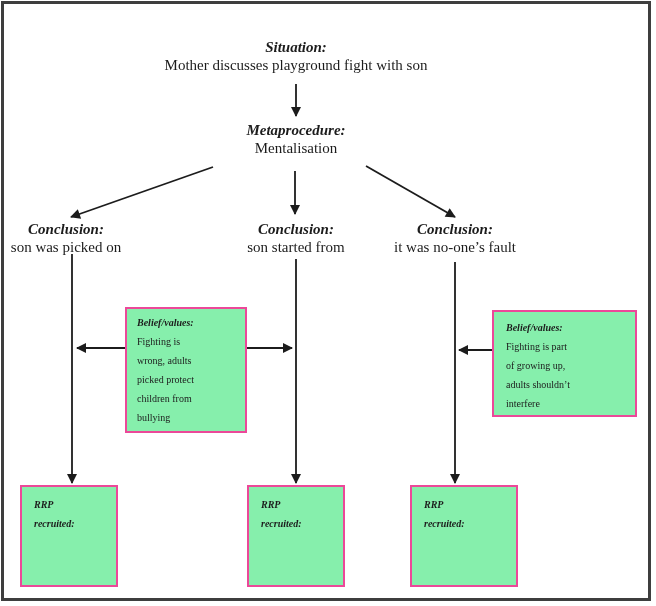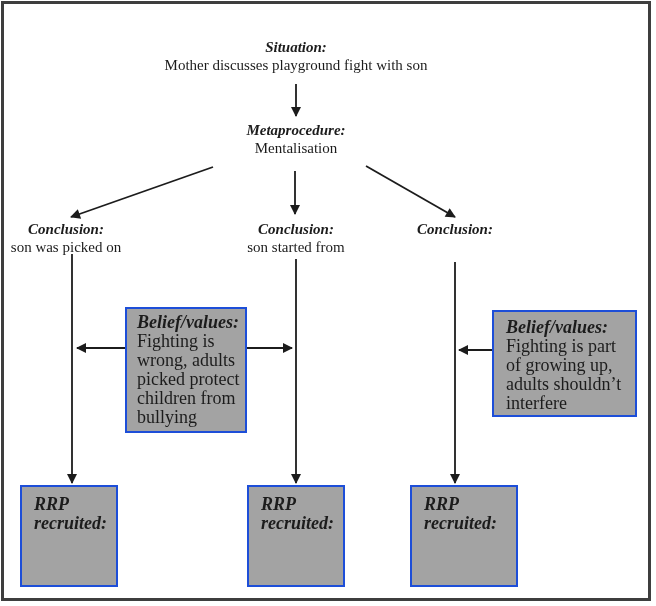--- a/index.html
+++ b/index.html
@@ -11,22 +11,22 @@
   .frame{
     position:absolute;left:1px;top:1px;width:650px;height:600px;
     border:3px solid #3e3e3e;box-sizing:border-box;
   }
   .tblock{
     position:absolute;transform:translateX(-50%);
     text-align:center;font-size:15px;line-height:18px;white-space:nowrap;
   }
   .hd{font-weight:bold;font-style:italic;}
   .box{
-    position:absolute;border:2px solid #1d4ed8;background:#a3a3a3;
-    box-sizing:border-box;font-size:18px;line-height:19px;
+    position:absolute;border:2px solid #ec4899;background:#86efac;
+    box-sizing:border-box;font-size:10px;line-height:19px;
   }
   .box .hd,.box .bd{white-space:pre-line;}
   .arrows{position:absolute;left:0;top:0;width:656px;height:606px;pointer-events:none;}
   .arrows line{stroke:#1c1c1c;stroke-width:1.8;}
 </style>
 </head>
 <body>
 
 <div class="stage">
 
@@ -45,20 +45,21 @@
   <div class="tblock" style="left:66px;top:220px;">
     <div class="hd">Conclusion:</div>
     <div>son was picked on</div>
   </div>
   <div class="tblock" style="left:296px;top:220px;">
     <div class="hd">Conclusion:</div>
     <div>son started from</div>
   </div>
   <div class="tblock" style="left:455px;top:220px;">
     <div class="hd">Conclusion:</div>
+    <div>it was no-one’s fault</div>
   </div>
 
   <div class="box" style="left:125px;top:307px;width:122px;height:126px;padding:4px 4px 0 10px;">
     <div class="hd">Belief/values:</div>
     <div class="bd">Fighting is
 wrong, adults
 picked protect
 children from
 bullying</div>
   </div>

